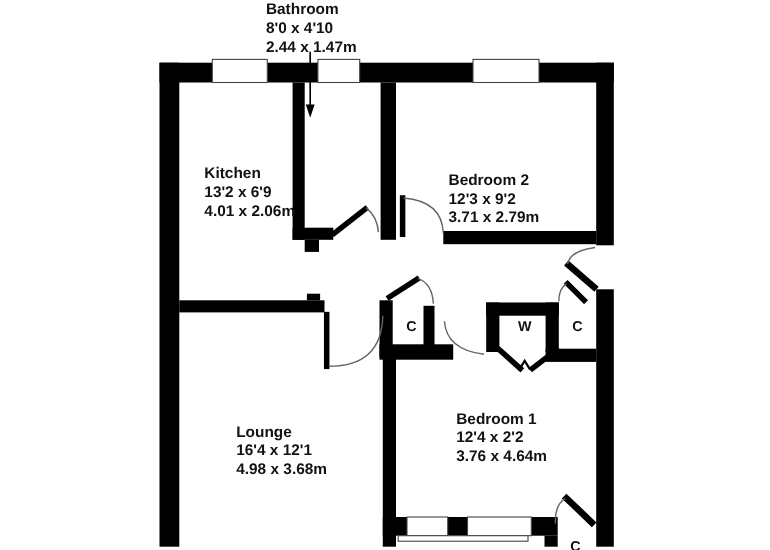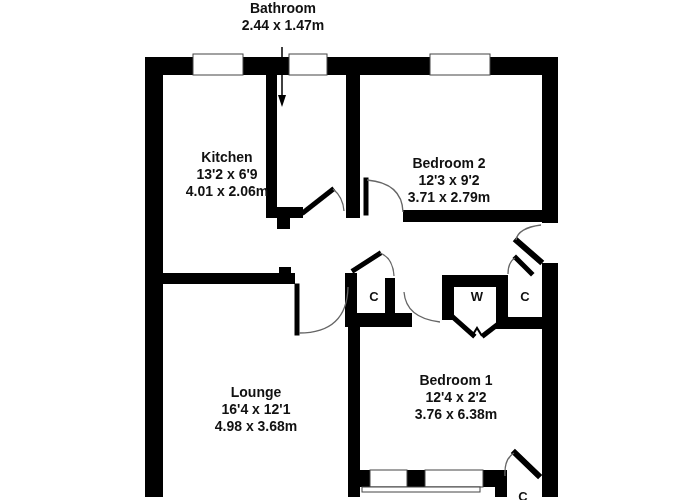--- a/index.html
+++ b/index.html
@@ -3,21 +3,21 @@
 <meta charset="utf-8">
 <style>
   html,body{margin:0;padding:0;background:#ffffff;}
   #stage{
     position:relative;width:700px;height:500px;background:#ffffff;
     overflow:hidden;font-family:"Liberation Sans",sans-serif;
   }
   #plan-svg{position:absolute;left:0;top:0;}
   .room-label{
     position:absolute;transform:translateX(-50%);
-    text-align:center;color:#111;font-weight:bold;
+    text-align:left;color:#111;font-weight:bold;
     font-size:14px;line-height:17px;white-space:nowrap;
   }
   .closet-letter{
     position:absolute;transform:translateX(-50%);
     color:#111;font-weight:bold;font-size:13px;line-height:14px;
   }
 </style>
 </head>
 <body>
 
@@ -97,20 +97,21 @@
     </g>
 
     <g>
       <line x1="282" y1="47" x2="282" y2="96" stroke="#000000" stroke-width="1.5"></line>
       <polygon points="278,95 286,95 282,107" fill="#000000"></polygon>
     </g>
   </svg>
 
   <div class="room-label" style="left:283px;top:0px;">
     <div>Bathroom</div>
+    <div>8'0 x 4'10</div>
     <div>2.44 x 1.47m</div>
   </div>
 
   <div class="room-label" style="left:227px;top:149px;">
     <div>Kitchen</div>
     <div>13'2 x 6'9</div>
     <div>4.01 x 2.06m</div>
   </div>
 
   <div class="room-label" style="left:449px;top:119px;margin-top:36px;">
@@ -121,21 +122,21 @@
 
   <div class="room-label" style="left:256px;top:384px;">
     <div>Lounge</div>
     <div>16'4 x 12'1</div>
     <div>4.98 x 3.68m</div>
   </div>
 
   <div class="room-label" style="left:456px;top:372px;">
     <div>Bedroom 1</div>
     <div>12'4 x 2'2</div>
-    <div>3.76 x 6.38m</div>
+    <div>3.76 x 4.64m</div>
   </div>
 
   <div class="closet-letter" style="left:374px;top:290px;">C</div>
   <div class="closet-letter" style="left:477px;top:290px;">W</div>
   <div class="closet-letter" style="left:525px;top:290px;">C</div>
   <div class="closet-letter" style="left:523px;top:490px;">C</div>
 
 </div>
 
 </body></html>

